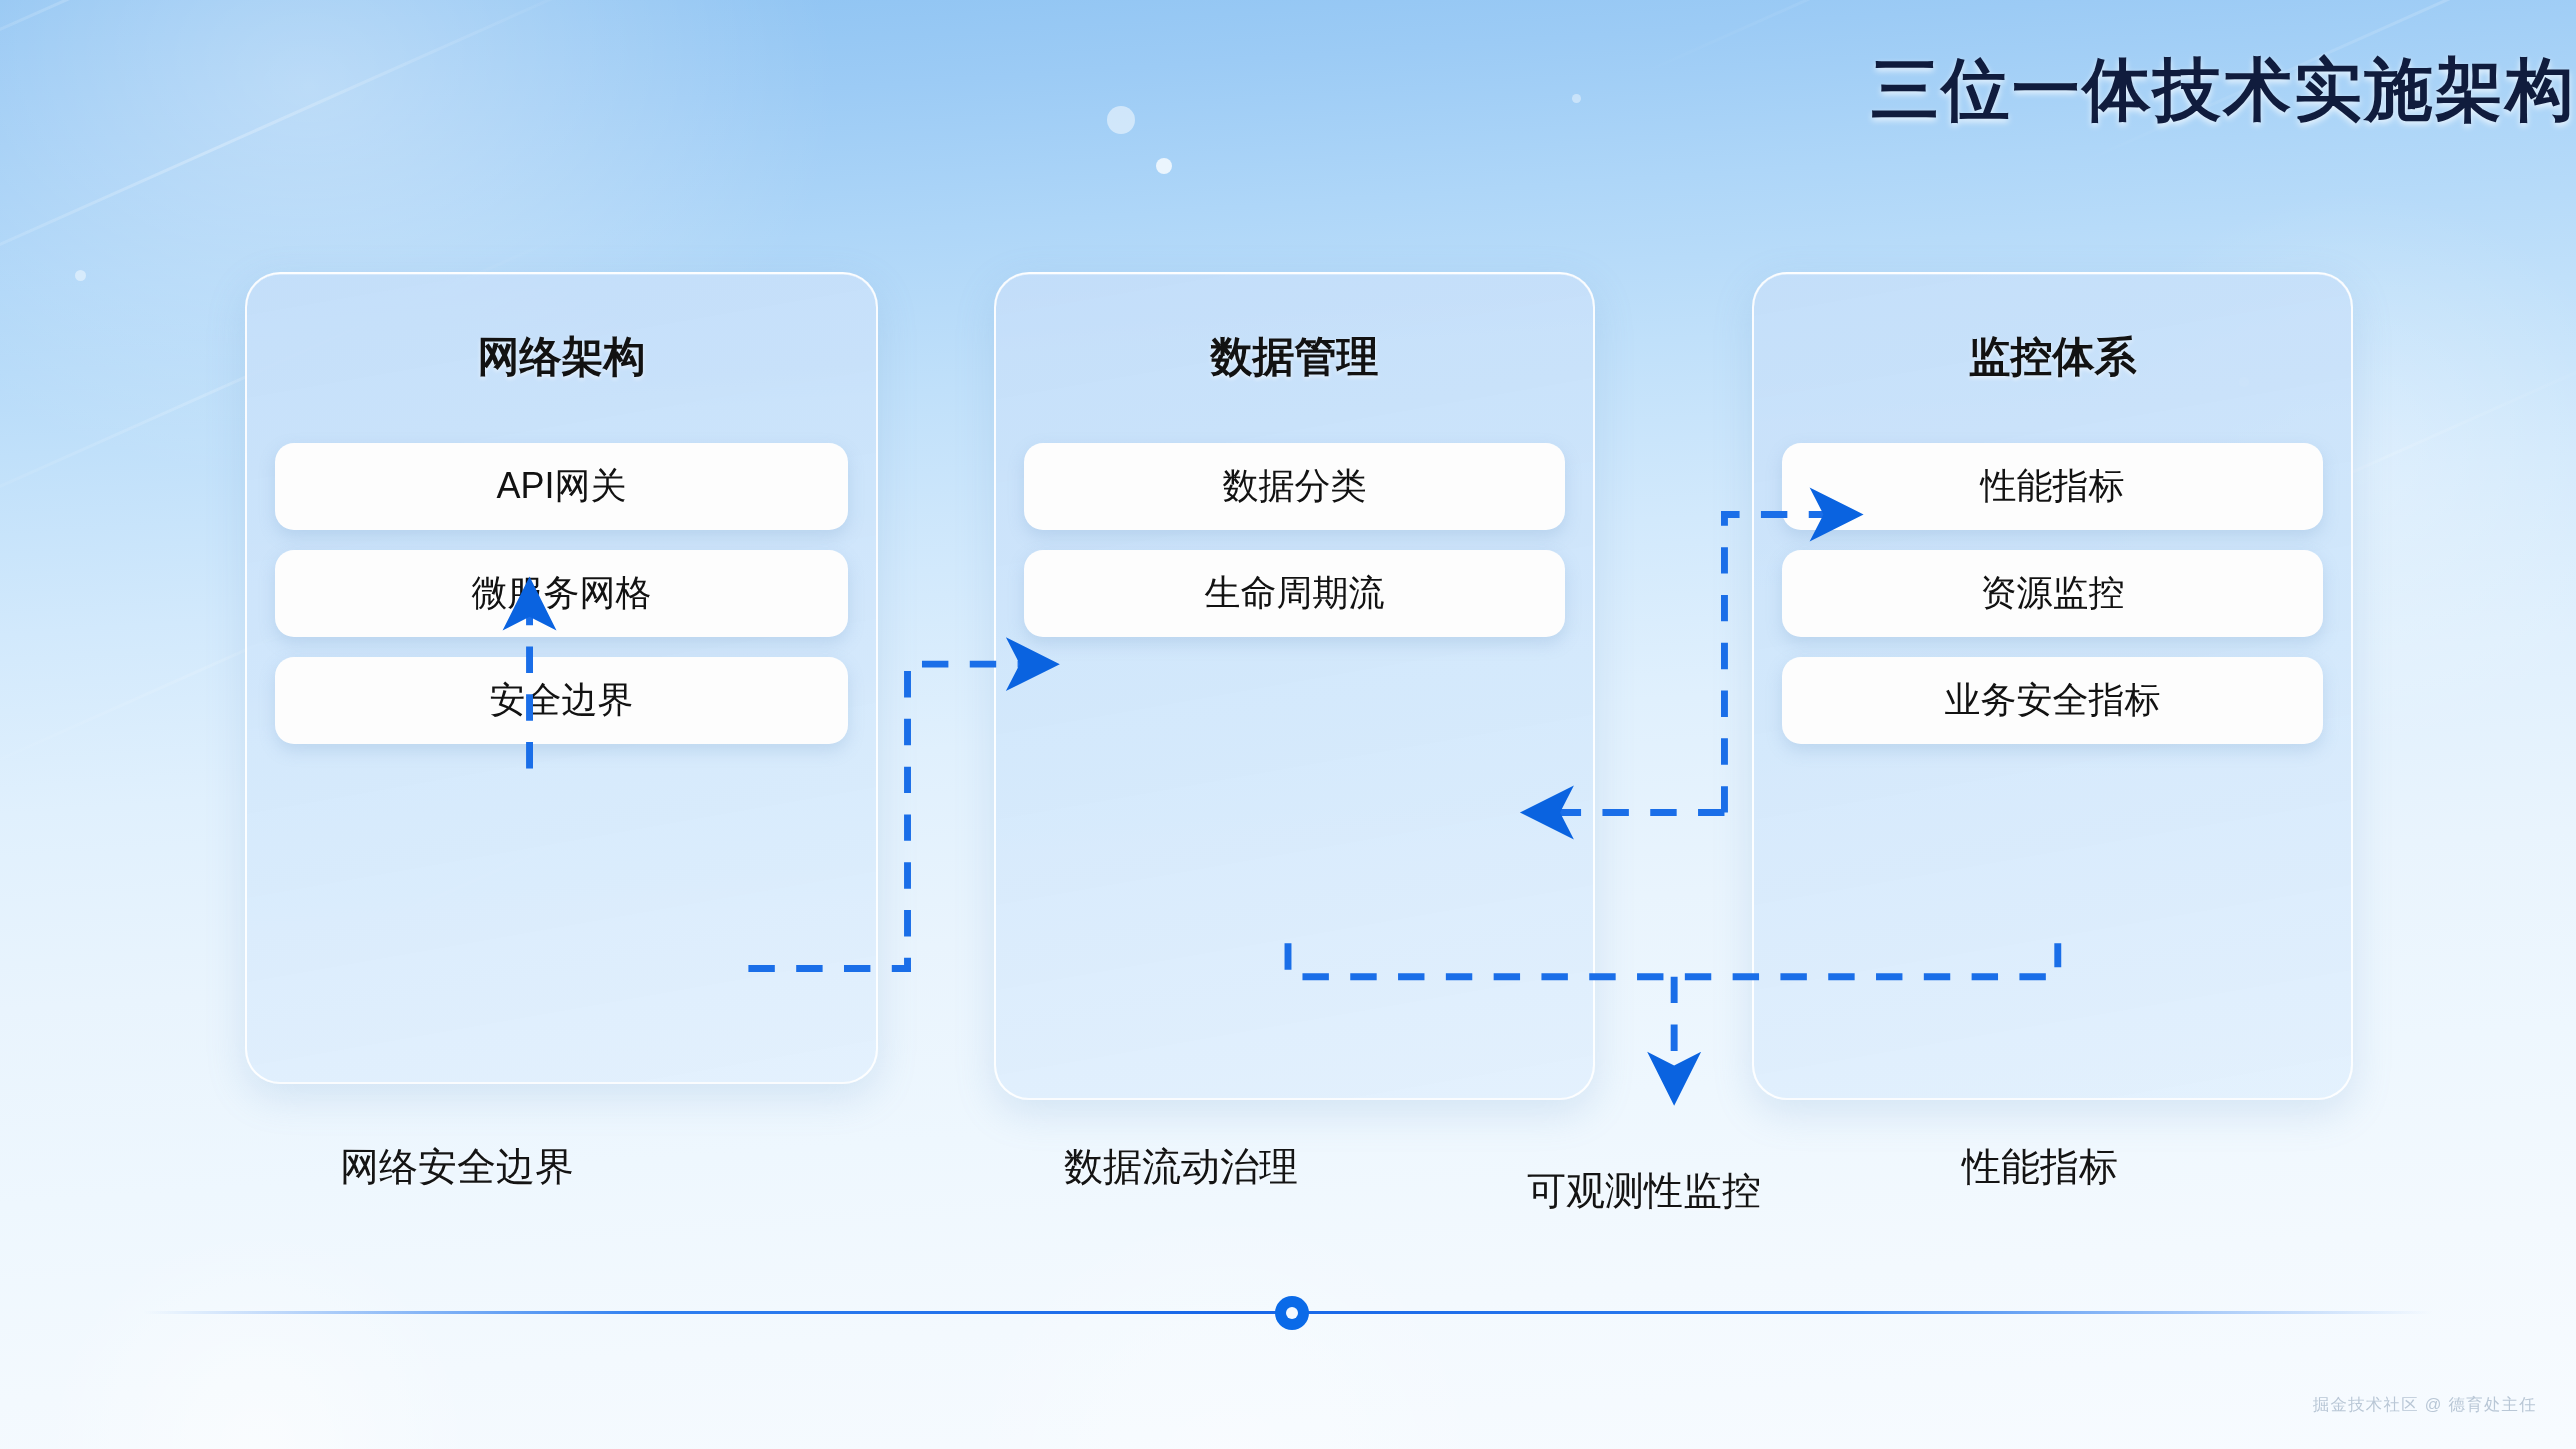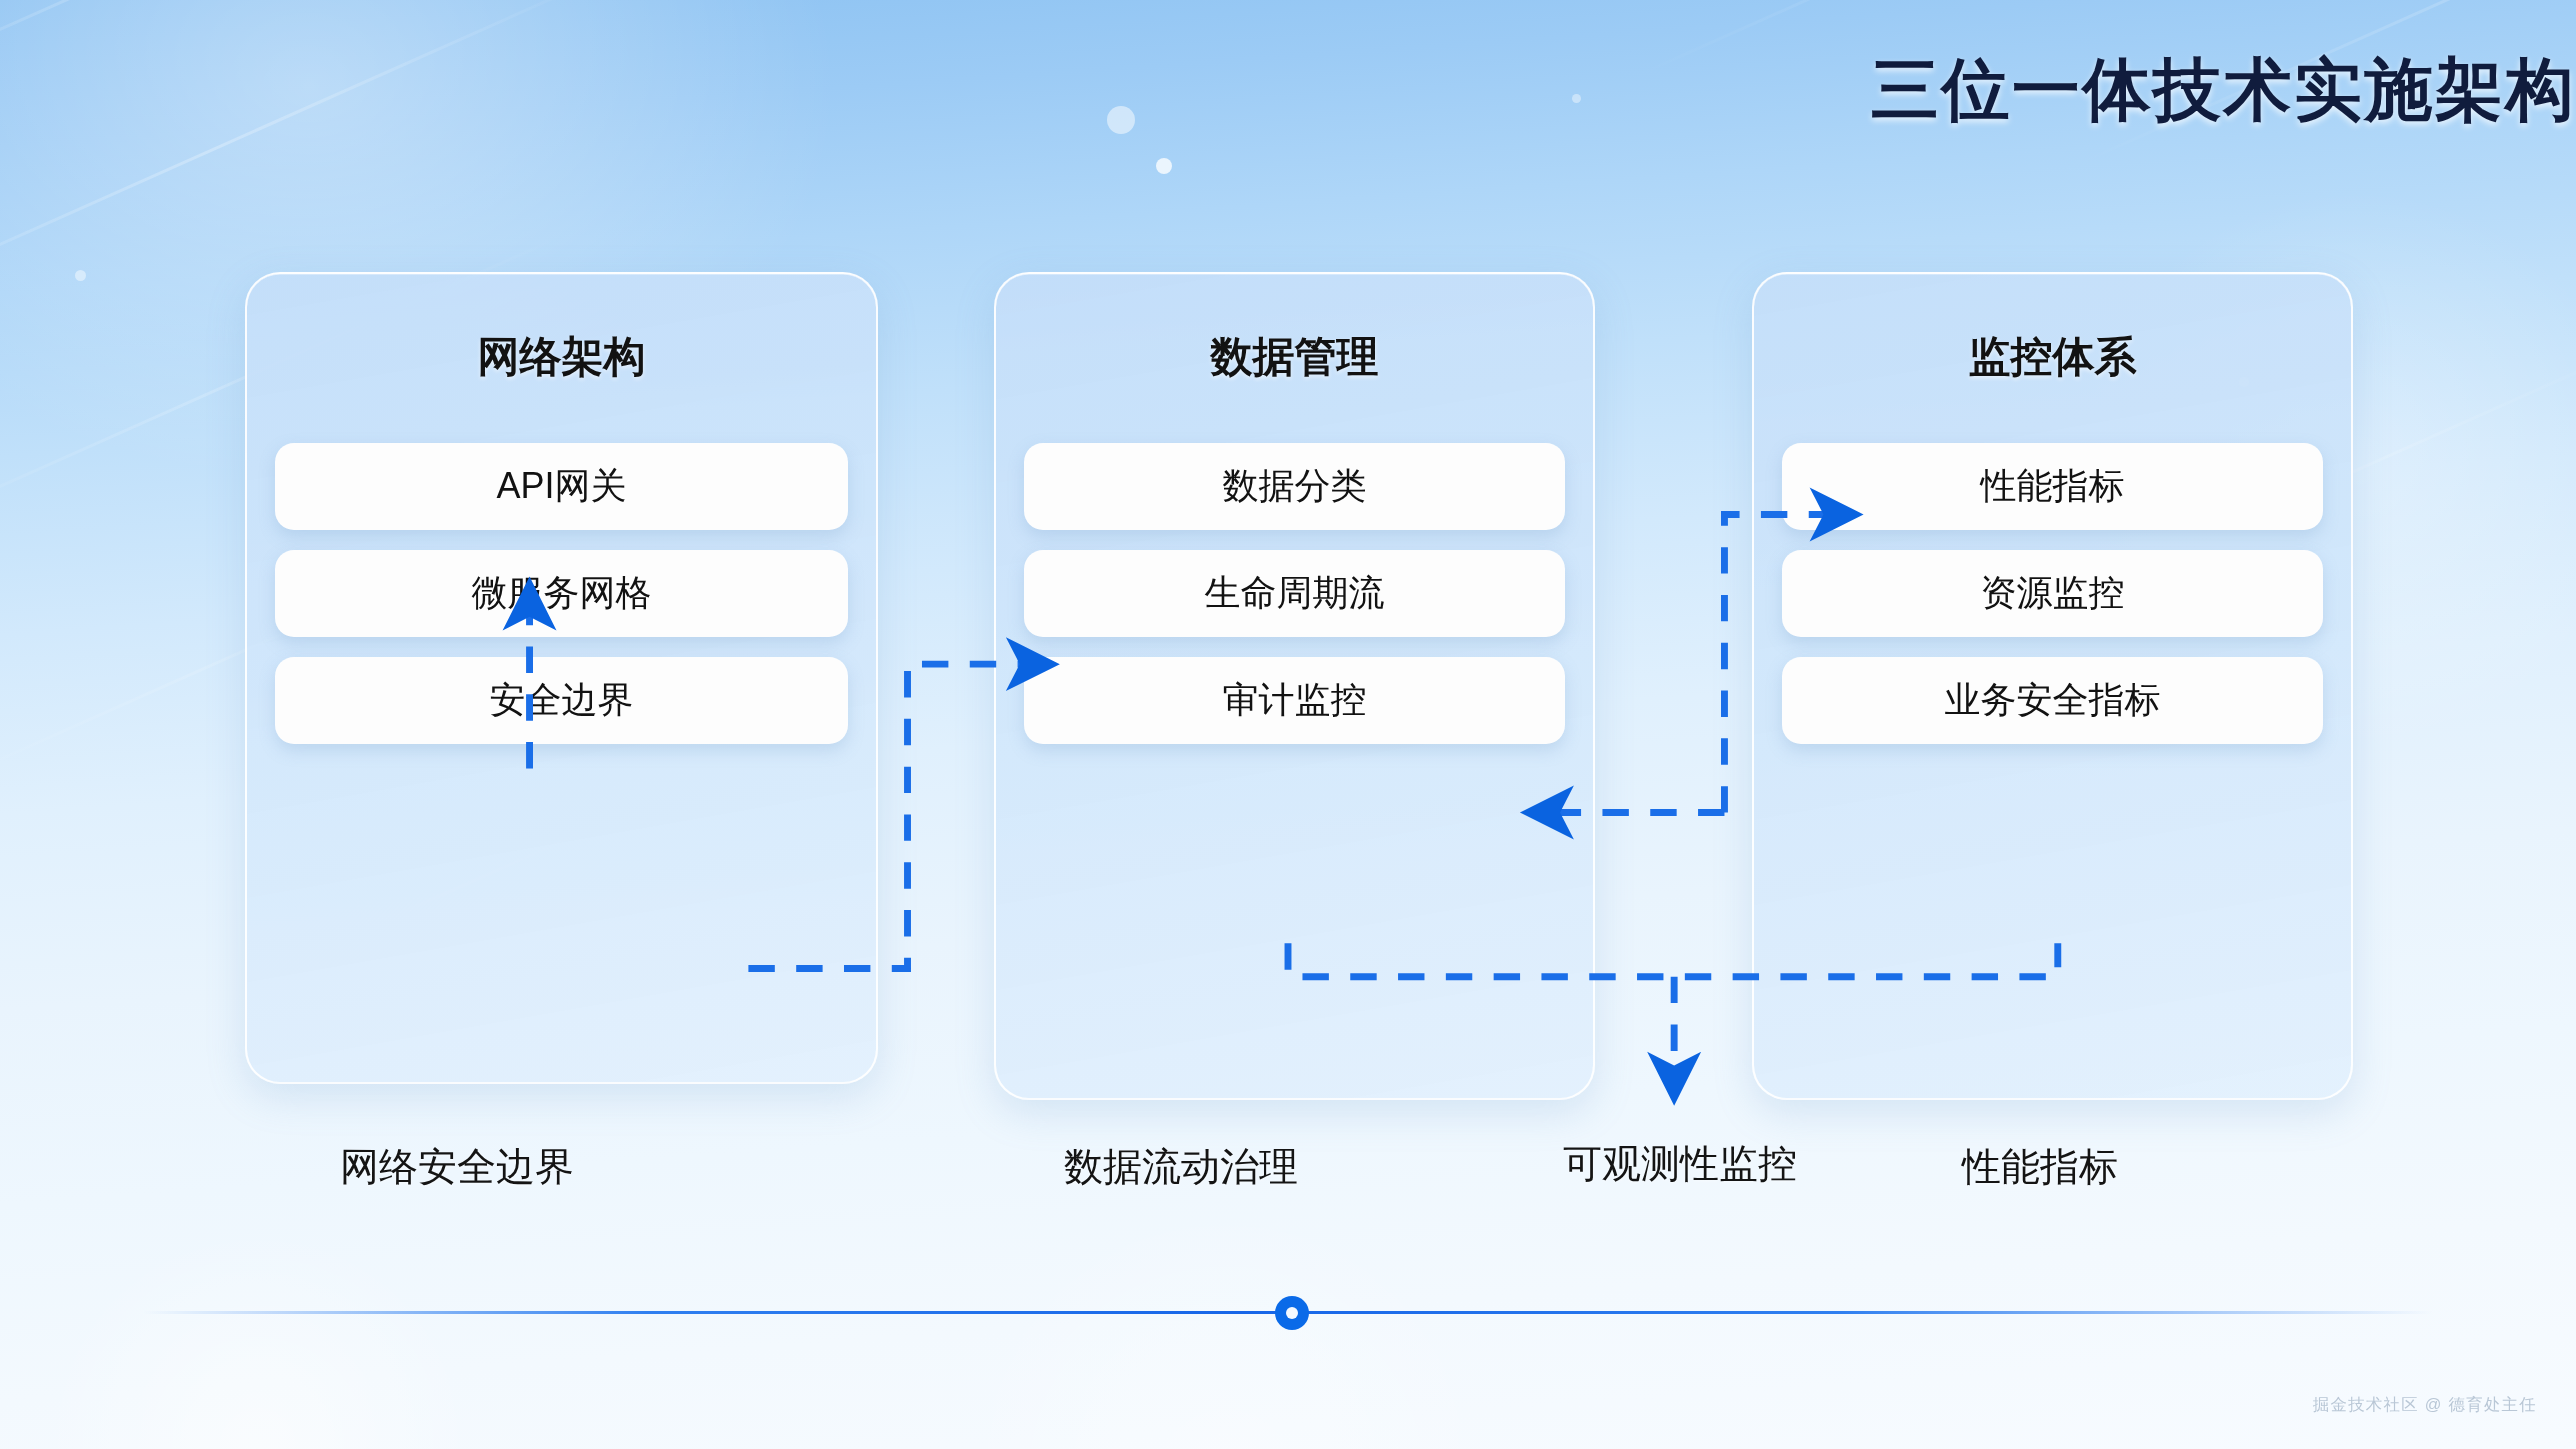--- a/index.html
+++ b/index.html
@@ -56,21 +56,21 @@
         box-shadow:0 6.3px 16.4px rgba(120,160,205,.25);}
 
   
   #wires{position:absolute;inset:0;pointer-events:none;}
 
   
   .caption{position:absolute;font-size:39px;color:#141414;white-space:nowrap;
            text-shadow:0 1.3px 3.8px rgba(255,255,255,.6);}
   #cap-0{left:340px;top:1140px;}
   #cap-1{left:1064px;top:1140px;}
-  #cap-2{left:1527px;top:1137px;margin-left:36px;}
+  #cap-2{left:1527px;top:1164px;}
   #cap-3{left:1962px;top:1140px;}
 
   
   #divider{position:absolute;left:143px;right:143px;top:1311px;height:2.5px;
            background:linear-gradient(90deg,rgba(30,110,235,0) 0%,#2f7ff0 22%,#1766e8 48%,#2f7ff0 74%,rgba(30,110,235,0) 100%);}
   #divider-dot{position:absolute;left:1275px;top:1296px;width:34px;height:34px;border-radius:50%;
                background:#0a6ae8;box-shadow:0 0 0 0 rgba(0,0,0,0);}
   #divider-dot::after{content:"";position:absolute;left:10.7px;top:10.7px;width:12.6px;height:12.6px;border-radius:50%;background:#f4f9ff;}
 
   
@@ -110,21 +110,20 @@
     <div class="item" style="">微服务网格</div>
     <div class="item">安全边界</div>
   </div>
 </div>
 
 <div class="panel" id="panel-1">
   <div class="panel-title">数据管理</div>
   <div class="items">
     <div class="item">数据分类</div>
     <div class="item">生命周期流</div>
-    <div class="item">审计监控</div>
   </div>
 </div>
 
 <div class="panel" id="panel-2">
   <div class="panel-title">监控体系</div>
   <div class="items">
     <div class="item">性能指标</div>
     <div class="item">资源监控</div>
     <div class="item">业务安全指标</div>
   </div>

